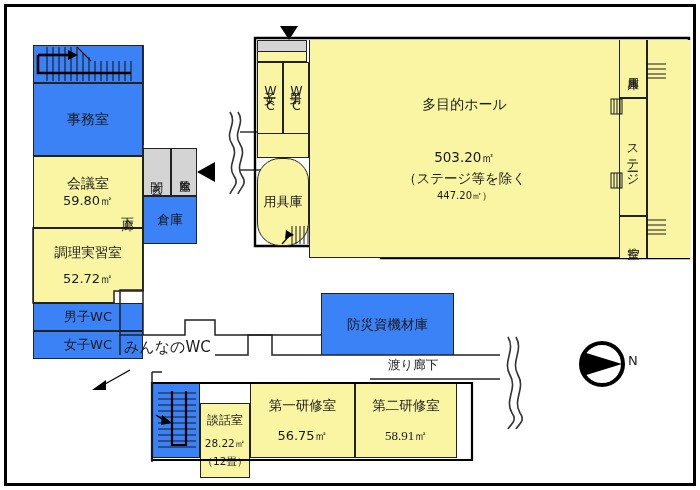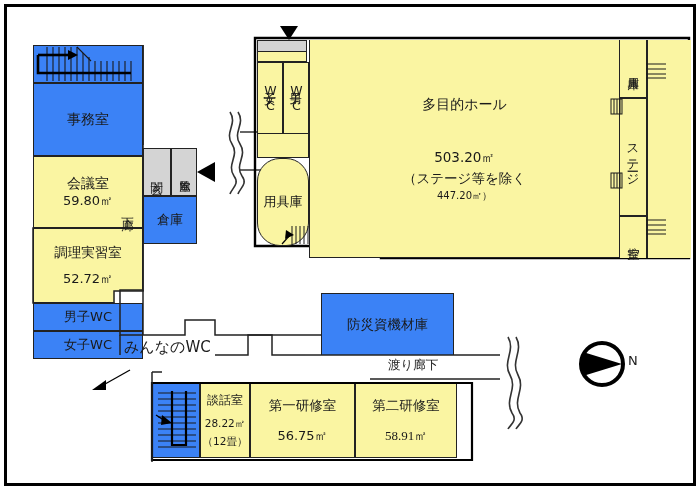--- a/index.html
+++ b/index.html
@@ -231,21 +231,21 @@
       <line x1="6" y1="46" x2="44" y2="46"></line>
         <line x1="6" y1="52" x2="44" y2="52"></line>
       <line x1="6" y1="58" x2="44" y2="58"></line>
         <line x1="6" y1="64" x2="44" y2="64"></line>
     </g>
     <path d="M20 8 L20 62 L34 62 L34 8" fill="none" stroke="#000" stroke-width="2.2"></path>
     <path d="M4 32 L16 40" stroke="#000" stroke-width="1.3" fill="none"></path>
     <polygon points="10,32 20,40 9,42" fill="#000"></polygon>
   </svg>
 
-  <div class="rm yl" style="left:200px;top:383px;width:50px;height:75px;">
+  <div class="rm yl" style="left:200px;top:403px;width:50px;height:75px;">
     <div class="ctr" style="font-size:12px;gap:5px;">
       <span>談話室</span>
       <span style="font-size:10.5px;margin-top:4px;">28.22㎡</span>
       <span style="font-size:10.5px;">（12畳）</span>
     </div>
   </div>
 
   <div class="rm yl" style="left:250px;top:383px;width:105px;height:75px;">
     <div class="ctr" style="font-size:13.5px;gap:14px;">
       <span>第一研修室</span>

